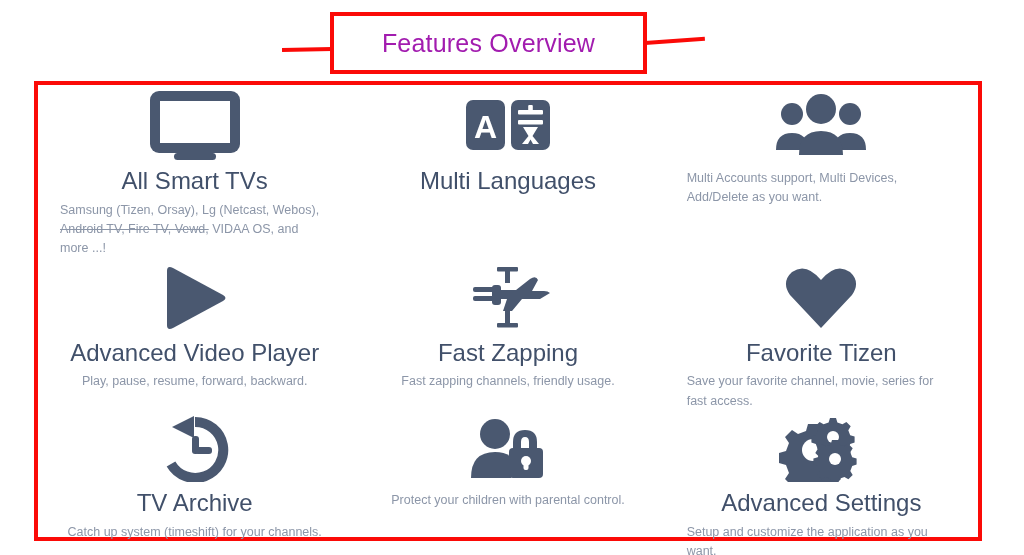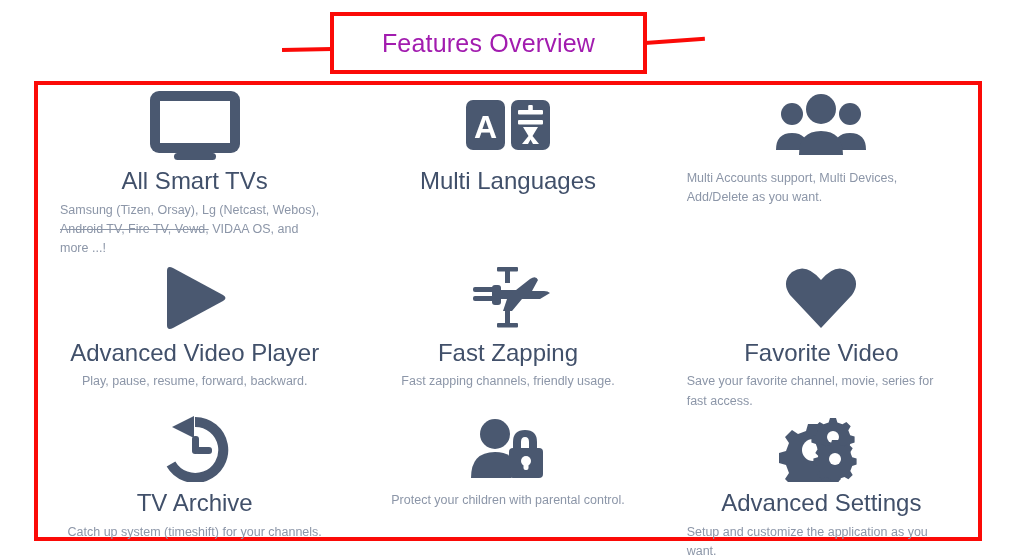--- a/index.html
+++ b/index.html
@@ -213,21 +213,21 @@
     <div class="feature-title">Fast Zapping</div>
     <div class="feature-desc">Fast zapping channels, friendly usage.</div>
   </div>
 
   <div class="feature-card row-2">
     <div class="feature-icon">
       <svg width="76" height="64" viewBox="0 0 76 64" aria-hidden="true">
         <path d="M38 62 L7 29 Q-2 16 9 6 Q23 -4 38 14 Q53 -4 67 6 Q78 16 69 29 Z" fill="#4a5870"></path>
       </svg>
     </div>
-    <div class="feature-title">Favorite Video</div>
+    <div class="feature-title">Favorite Tizen</div>
     <div class="feature-desc">Save your favorite channel, movie, series for fast access.</div>
   </div>
 
   <div class="feature-card row-3">
     <div class="feature-icon">
       <svg width="70" height="66" viewBox="0 0 70 66" aria-hidden="true">
         <path d="M35 6 a28 28 0 1 1 -24 42" fill="none" stroke="#4a5870" stroke-width="10" stroke-linecap="butt"></path>
         <polygon points="34,0 34,22 12,11" fill="#4a5870"></polygon>
         <rect x="32" y="20" width="7" height="18" rx="3" fill="#4a5870"></rect>
         <rect x="35" y="31" width="17" height="7" rx="3" fill="#4a5870"></rect>

